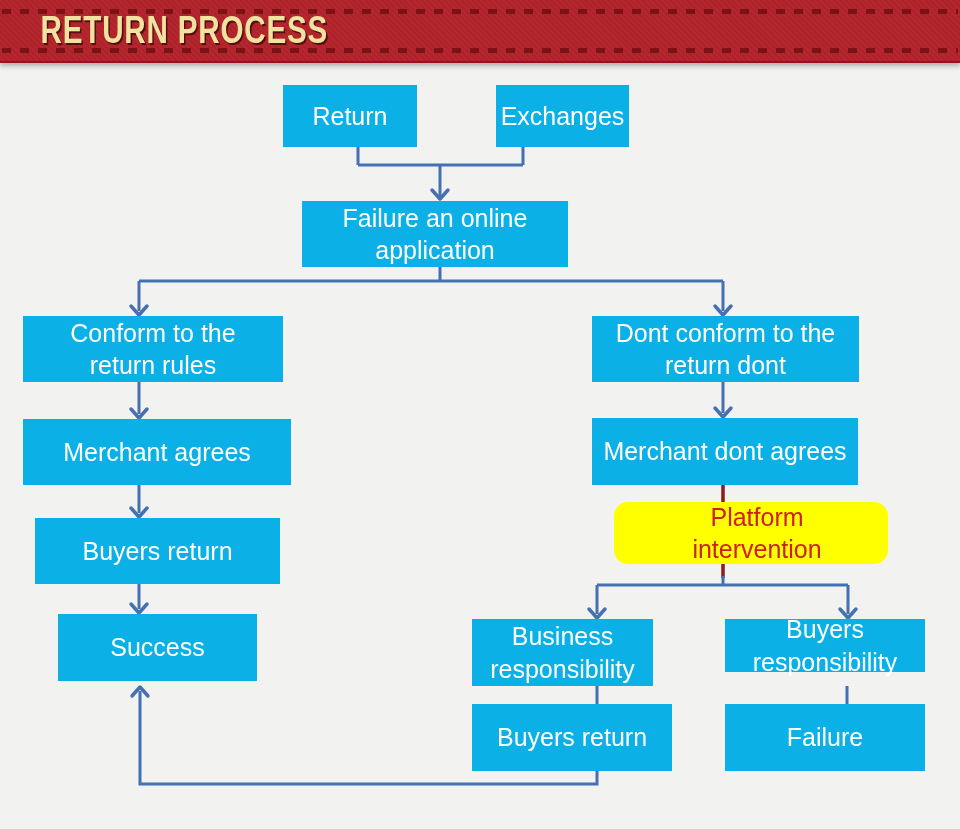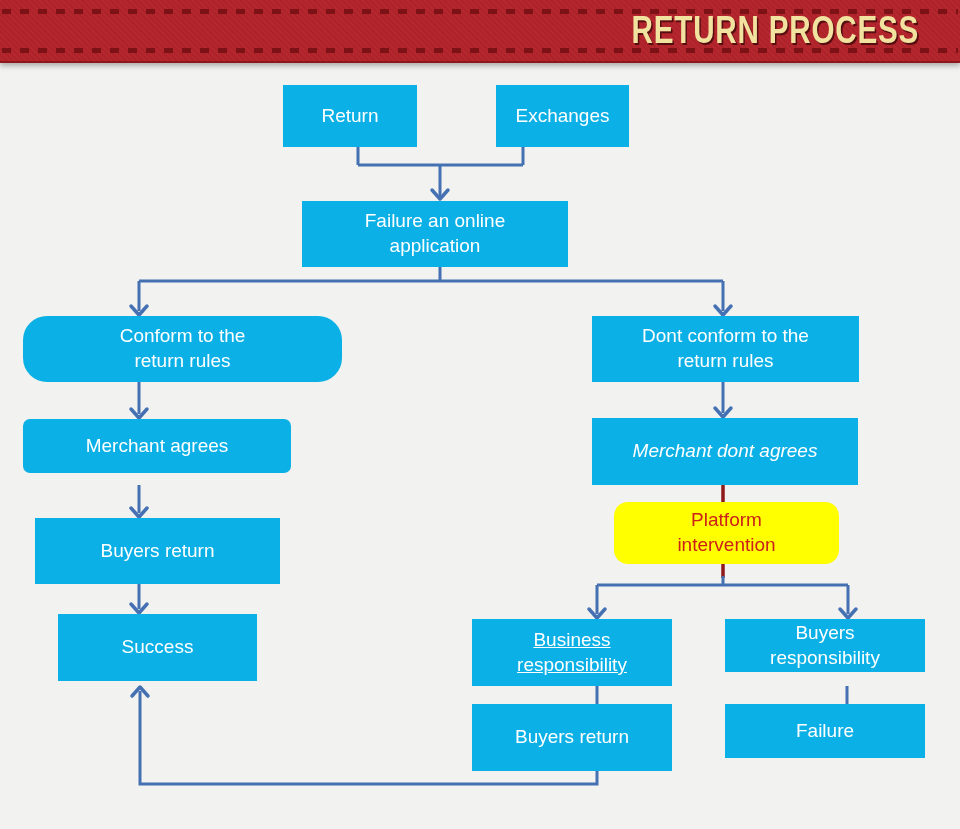--- a/index.html
+++ b/index.html
@@ -14,61 +14,61 @@
     background:var(--page-bg);
     font-family:"Liberation Sans", sans-serif;
   }
   
   .banner{
     position:absolute;left:0;top:0;width:960px;height:61px;
     background:var(--banner-red);
     background-image:repeating-linear-gradient(45deg, rgba(0,0,0,0.035) 0 2px, rgba(255,255,255,0.02) 2px 4px);
     border-bottom:2px solid #8f161d;
     box-shadow:0 3px 5px rgba(0,0,0,0.28);
-    display:flex;align-items:center;justify-content:flex-end;
+    display:flex;align-items:center;justify-content:flex-start;
   }
   .dash-row{
     position:absolute;left:2px;right:2px;height:5px;
     background:repeating-linear-gradient(90deg, var(--banner-dash) 0 9px, transparent 9px 18px);
   }
   .dash-top{top:9px;}
   .dash-bottom{bottom:8px;}
   .banner-title{
     color:var(--title-cream);
     font-size:38px;font-weight:bold;letter-spacing:1px;
     transform:scaleX(0.78);transform-origin:center;
     text-shadow:2px 2px 0 #560d0f;
     white-space:nowrap;
   }
   
   .node{
     position:absolute;z-index:2;
     background:var(--node-cyan);color:var(--node-text);
     display:flex;align-items:center;justify-content:center;
-    text-align:center;font-size:19px;line-height:1.3;
+    text-align:center;font-size:25px;line-height:1.3;
     white-space:pre-line;
   }
   .node.highlight{
     background:var(--highlight-yellow);color:var(--highlight-text-red);
     border-radius:14px;
   }
   .n-return{left:283px;top:85px;width:134px;height:62px;}
   .n-exchanges{left:457px;top:85px;width:133px;height:62px;margin-left:39px;}
   .n-submit{left:302px;top:201px;width:266px;height:66px;}
-  .n-conform{left:23px;top:316px;width:319px;height:66px;border-radius:24px;}
+  .n-conform{left:23px;top:316px;width:260px;height:66px;}
   .n-dontconform{left:592px;top:316px;width:267px;height:66px;}
-  .n-magree{left:23px;top:419px;width:268px;height:54px;border-radius:7px;}
-  .n-mdont{left:592px;top:418px;width:266px;height:67px;font-style:italic;}
+  .n-magree{left:23px;top:419px;width:268px;height:66px;}
+  .n-mdont{left:592px;top:418px;width:266px;height:67px;}
   .n-breturnl{left:35px;top:518px;width:245px;height:66px;}
-  .n-platform{left:614px;top:502px;width:225px;height:62px;}
+  .n-platform{left:614px;top:502px;width:262px;height:62px;padding-left:12px;}
   .n-success{left:58px;top:614px;width:199px;height:67px;justify-content:center;}
-  .n-bizresp{left:472px;top:619px;width:200px;height:67px;text-decoration:underline;}
+  .n-bizresp{left:472px;top:619px;width:181px;height:67px;}
   .n-buyresp{left:725px;top:619px;width:200px;height:53px;}
   .n-breturnr{left:472px;top:704px;width:200px;height:67px;}
-  .n-failure{left:725px;top:704px;width:200px;height:54px;}
+  .n-failure{left:725px;top:704px;width:200px;height:67px;}
   
   svg.connectors{position:absolute;left:0;top:0;width:960px;height:829px;z-index:1;}
   .cline{stroke:var(--line-blue);stroke-width:3;fill:none;}
   .cline-red{stroke:var(--line-red);stroke-width:3.5;fill:none;}
   .chev{stroke:var(--line-blue);stroke-width:3.5;fill:none;stroke-linecap:round;stroke-linejoin:round;}
 </style>
 </head>
 <body>
 
 <div class="banner">
@@ -117,21 +117,21 @@
 <div class="node n-submit">
   <span>Failure an online
 application</span>
 </div>
 <div class="node n-conform">
   <span>Conform to the
 return rules</span>
 </div>
 <div class="node n-dontconform">
   <span>Dont conform to the
-return rules</span>
+return dont</span>
 </div>
 <div class="node n-magree">
   <span>Merchant agrees</span>
 </div>
 <div class="node n-mdont">
   <span>Merchant dont agrees</span>
 </div>
 <div class="node n-breturnl">
   <span>Buyers return</span>
 </div>

